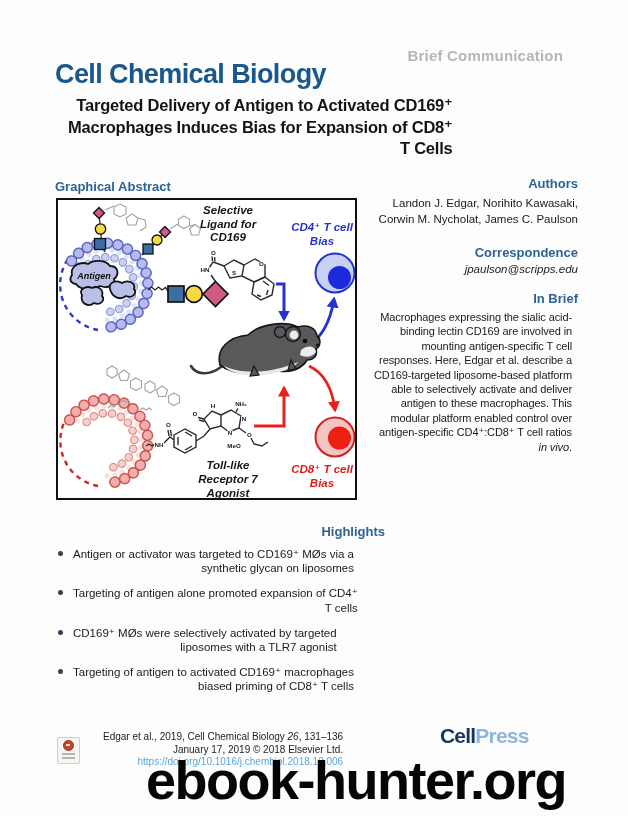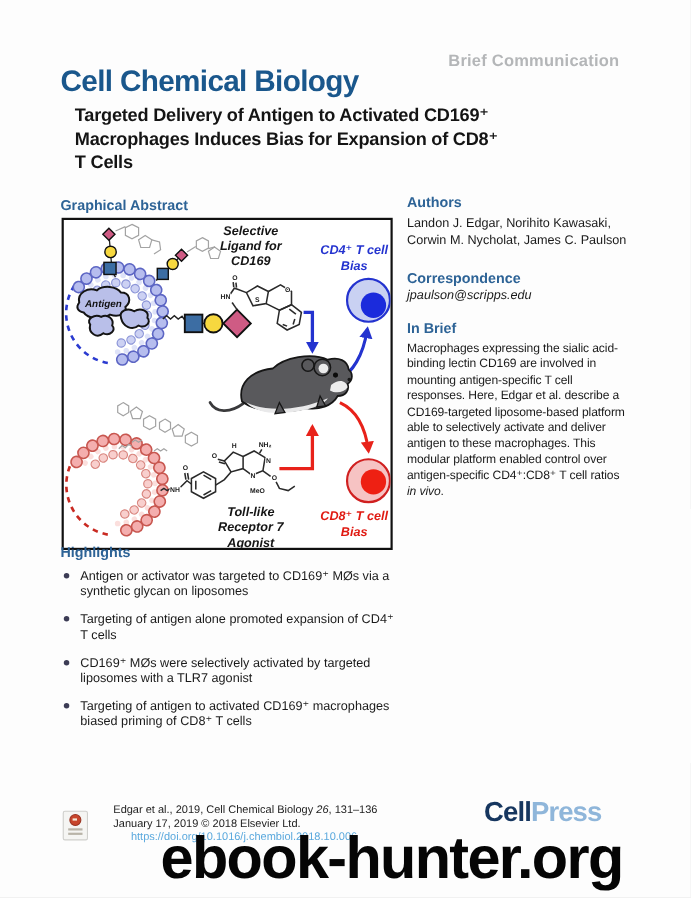--- a/index.html
+++ b/index.html
@@ -1,40 +1,40 @@
 <!DOCTYPE html>
 <html><head>
 <meta charset="utf-8">
 <style>
   html,body{margin:0;padding:0;background:#e8e8e8;}
   .page{position:relative;width:628px;height:816px;background:#fdfdfd;overflow:hidden;
-        font-family:"Liberation Sans","DejaVu Sans",sans-serif;color:#1a1a1a;}
+        font-family:"Liberation Sans","DejaVu Sans",sans-serif;color:#1a1a1a;text-align:right;}
   .badge{position:absolute;top:47px;right:65px;font-size:15px;font-weight:bold;color:#b4b6b8;letter-spacing:.2px;}
   .journal{position:absolute;left:55px;top:59px;font-size:27px;font-weight:bold;color:#1a578c;letter-spacing:-.6px;}
   .title{position:absolute;left:68px;top:95px;font-size:16.5px;font-weight:bold;line-height:21.5px;color:#141414;letter-spacing:-.2px;}
   .sec-heading{font-size:13px;font-weight:bold;color:#2d6396;}
   .ga-heading{position:absolute;left:55px;top:179px;}
   .figure-box{position:absolute;left:56px;top:198px;width:297px;height:298px;border:2px solid #101010;background:#fff;}
   .figure-box svg{display:block;width:297px;height:298px;}
   .right-col{position:absolute;left:370px;top:176px;width:208px;}
   .names{margin:4px 0 18px 0;font-size:11.5px;line-height:16px;}
   .email{margin:3px 0 16px 0;font-size:11.5px;font-style:italic;}
   .brief{margin:4px 0 0 0;font-size:11px;line-height:14.4px;letter-spacing:-.1px;width:202px;}
-  .highlights{position:absolute;left:55px;top:494px;width:330px;}
+  .highlights{position:absolute;left:55px;top:524px;width:330px;}
   .highlights ul{list-style:none;margin:8px 0 0 0;padding:0;}
   .highlights li{display:flex;margin-bottom:11px;font-size:11.5px;line-height:14.2px;}
   .dot{flex:0 0 auto;width:5px;height:5px;border-radius:50%;background:#3c3c55;margin:4px 10px 0 3px;}
   .footer-citation{position:absolute;left:103px;top:731px;font-size:10px;line-height:12.6px;color:#222;}
   .doi{color:#59a8dd;text-decoration:none;margin-left:16px;}
   .crossmark{position:absolute;left:57px;top:737px;width:23px;height:27px;background:#f5f5f3;border:1px solid #cfcfcc;
              border-radius:2px;display:flex;flex-direction:column;align-items:center;padding-top:2px;box-sizing:border-box;}
   .cm-circle{width:9px;height:9px;border-radius:50%;background:#c8452c;border:1px solid #9a3422;position:relative;}
   .cm-circle:after{content:"";position:absolute;left:2px;top:3px;width:4px;height:2px;background:#f3e9d8;}
   .cm-bar{width:13px;height:2px;background:#b9b4a8;margin-top:2px;}
-  .cellpress{position:absolute;left:440px;top:724px;font-size:25px;font-weight:bold;letter-spacing:-.8px;}
+  .cellpress{position:absolute;left:440px;top:724px;font-size:21px;font-weight:bold;letter-spacing:-.8px;}
   .cell-part{color:#16365f;} .press-part{color:#8fb6da;}
   .watermark{position:absolute;left:146px;top:749px;font-size:54px;font-weight:bold;letter-spacing:-1.5px;
              color:#050505;white-space:nowrap;z-index:30;}
   svg .figlabel{font-family:"Liberation Sans","DejaVu Sans",sans-serif;font-weight:bold;font-style:italic;}
   svg .atom{font-family:"Liberation Sans","DejaVu Sans",sans-serif;font-size:6.2px;font-weight:bold;fill:#202020;
             paint-order:stroke;stroke:#ffffff;stroke-width:1.6px;}
 </style>
 </head>
 <body>
 

